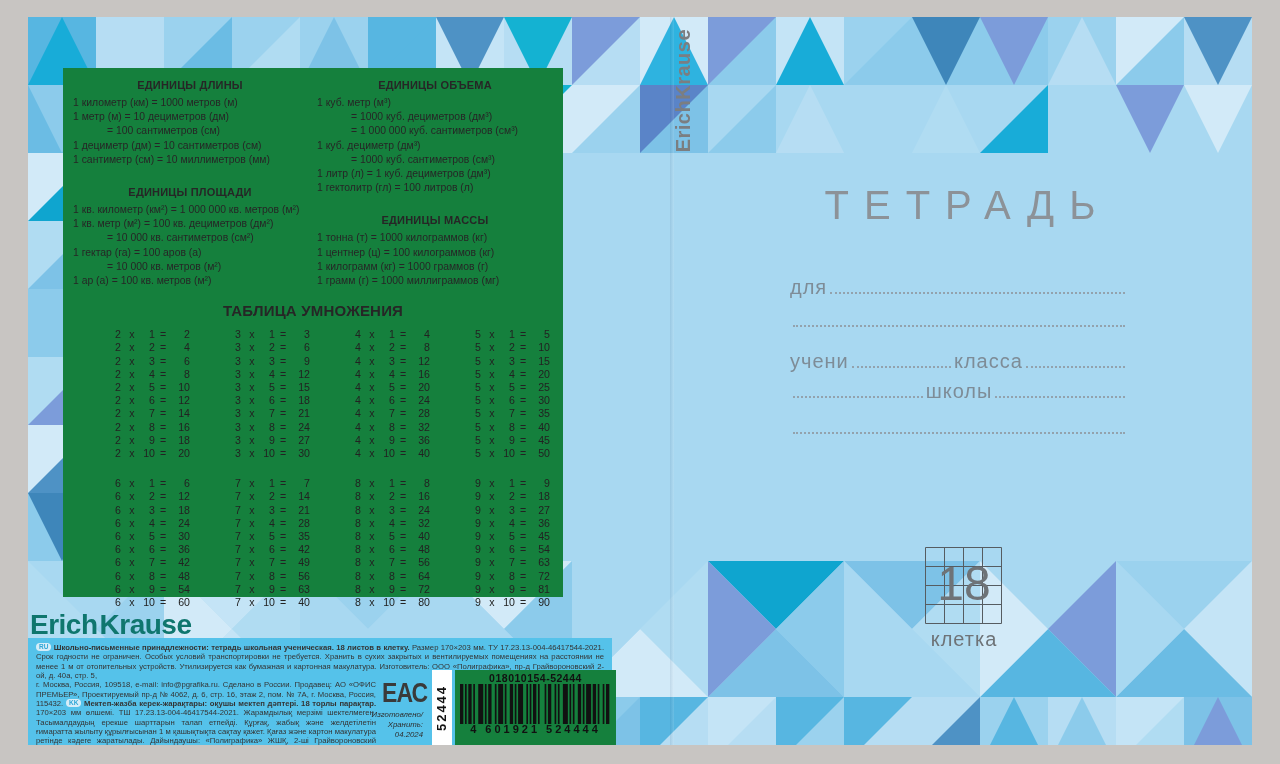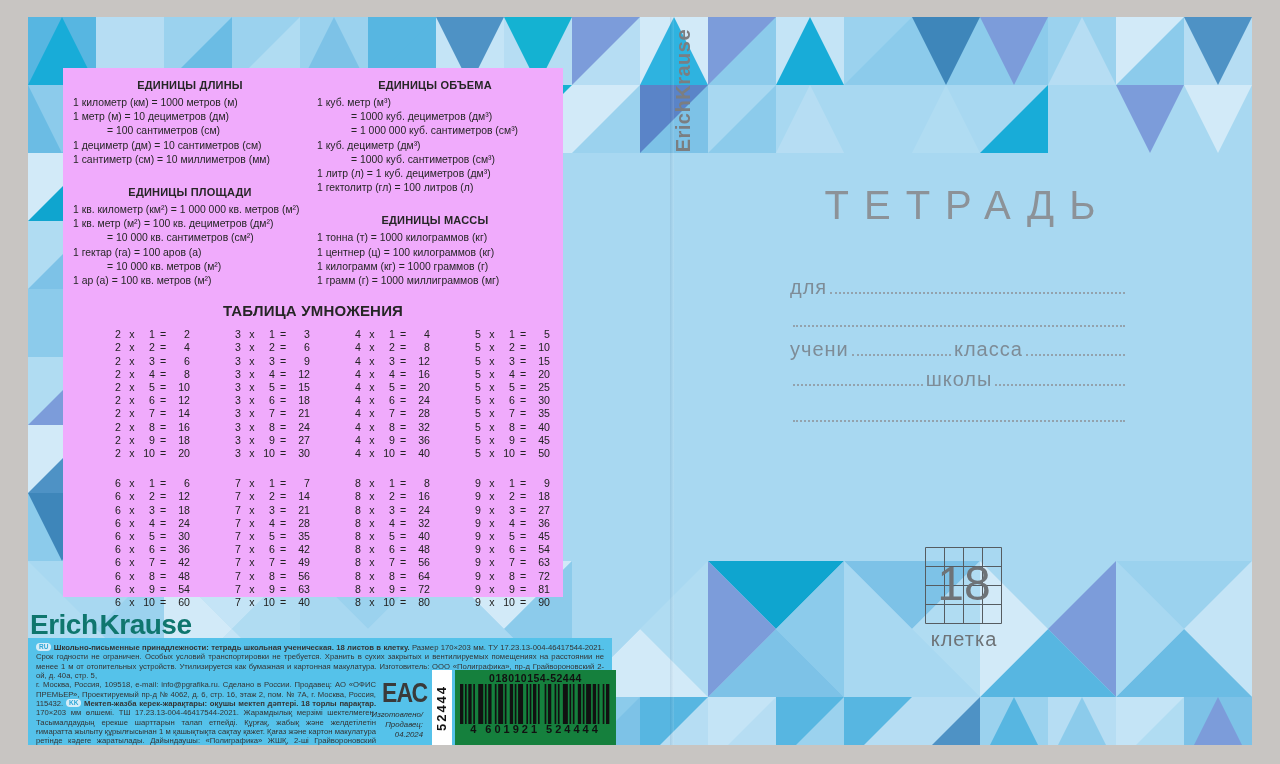--- a/index.html
+++ b/index.html
@@ -3,21 +3,21 @@
 <meta charset="utf-8">
 <style>
   html,body{margin:0;padding:0;}
   body{width:1280px;height:764px;background:#c8c5c2;position:relative;overflow:hidden;
        font-family:"Liberation Sans",sans-serif;}
   .cover{position:absolute;left:28px;top:17px;width:1224px;height:728px;background:#a8d8f1;overflow:hidden;}
   .mosaic{position:absolute;left:0;top:0;}
   .fold{position:absolute;left:642px;top:0;width:4px;height:728px;
         background:linear-gradient(90deg,rgba(30,60,100,0.10),rgba(255,255,255,0.12));}
   
-  .info-panel{position:absolute;left:35px;top:51px;width:500px;height:529px;background:#f0abfc;
+  .info-panel{position:absolute;left:35px;top:51px;width:500px;height:529px;background:#15803d;
               color:#262626;box-sizing:border-box;}
   .units{display:flex;padding:11px 10px 0 10px;}
   .ucol{width:50%;box-sizing:border-box;}
   .ucol.c1{padding-right:6px;}
   .ucol.c2{padding-left:4px;}
   .uhead{text-align:center;font-weight:bold;font-size:11px;margin:0 0 5px 0;letter-spacing:.2px;}
   .uhead.second{margin-top:19px;}
   .uline{font-size:10.4px;line-height:14.2px;white-space:nowrap;}
   .uline.ind{padding-left:34px;}
   .mult-title{text-align:center;font-weight:bold;font-size:15px;margin:14px 0 0 0;letter-spacing:.2px;}
@@ -33,21 +33,21 @@
   .logo-vert{position:absolute;left:644px;top:12px;height:195px;display:flex;align-items:flex-start;}
   .logo-vert span{writing-mode:vertical-rl;transform:rotate(180deg);font-size:20px;font-weight:bold;
                   color:#7b7e81;letter-spacing:.5px;}
   
   .page-title{position:absolute;left:702px;top:166px;width:460px;text-align:center;
               font-size:40px;font-weight:300;color:#8c9298;letter-spacing:15px;text-indent:15px;}
   .form{position:absolute;left:762px;top:257px;width:338px;}
   .form-row{display:flex;align-items:flex-end;height:24px;}
   .form-label{font-size:20px;color:#7e8c97;letter-spacing:1px;line-height:1;padding-bottom:1px;}
   .leader{flex:1;border-bottom:2px dotted #93a2ad;height:2px;margin:0 3px 4px 3px;}
-  .mt9{margin-top:9px;}.mt5{margin-top:5px;}.mt6{margin-top:6px;}.mt12{margin-top:12px;}
+  .mt9{margin-top:9px;}.mt5{margin-top:17px;}.mt6{margin-top:6px;}.mt12{margin-top:12px;}
   .badge-grid{position:absolute;left:897px;top:530px;}
   .badge-label{position:absolute;left:865px;top:611px;width:142px;text-align:center;
                font-size:20px;color:#6e7377;letter-spacing:1px;}
   
   .fineprint{position:absolute;left:0;top:621px;width:584px;height:107px;background:#55c2ea;
              box-sizing:border-box;padding:5px 8px;color:#343434;}
   .fineprint p{margin:0;text-align:justify;font-size:7.7px;line-height:9.35px;}
   .fp-b{width:340px;}
   .fp-badge{display:inline-block;background:#d6edf8;color:#2ea6d6;font-weight:bold;font-size:6.5px;
             line-height:8px;border-radius:5px;padding:0 3px;vertical-align:1px;}
@@ -882,21 +882,21 @@
     <text x="39" y="53" text-anchor="middle" font-size="48" fill="#6e7377" font-family="Liberation Sans, sans-serif" id="sheetnum">18</text>
   </svg>
   <div class="badge-label">клетка</div>
 
   <div class="fineprint">
     <p class="fp-a"><span class="fp-badge">RU</span> <b>Школьно-письменные принадлежности: тетрадь школьная ученическая. 18 листов в клетку.</b> <span>Размер 170×203 мм. ТУ 17.23.13-004-46417544-2021. Срок годности не ограничен. Особых условий транспортировки не требуется. Хранить в сухих закрытых и вентилируемых помещениях на расстоянии не менее 1 м от отопительных устройств. Утилизируется как бумажная и картонная макулатура. Изготовитель: ООО «Полиграфика», пр-д Грайвороновский 2-ой, д. 40а, стр. 5,</span></p>
     <p class="fp-b"><span>г. Москва, Россия, 109518, e-mail: info@pgrafika.ru. Сделано в России. Продавец: АО «ОФИС ПРЕМЬЕР», Проектируемый пр-д № 4062, д. 6, стр. 16, этаж 2, пом. № 7А, г. Москва, Россия, 115432.</span> <span class="fp-badge">KK</span> <b>Мектеп-жазба керек-жарақтары: оқушы мектеп дәптері. 18 торлы парақтар.</b> <span>170×203 мм өлшемі. ТШ 17.23.13-004-46417544-2021. Жарамдылық мерзімі шектелмеген. Тасымалдаудың ерекше шарттарын талап етпейді. Құрғақ, жабық және желдетілетін ғимаратта жылыту құрылғысынан 1 м қашықтықта сақтау қажет. Қағаз және картон макулатура ретінде кәдеге жаратылады. Дайындаушы: «Полиграфика» ЖШҚ, 2-ші Грайвороновский өтпесі, 40а үй, 5-құр., Мәскеу қ-сы, Ресей, 109518, e-mail: info@pgrafika.ru. Ресейде жасалған.</span></p>
     <div class="eac">ЕАС</div>
     <div class="made">
       <div>Изготовлено/</div>
-      <div>Продавец:</div>
+      <div>Хранить:</div>
       <div>04.2024</div>
     </div>
   </div>
 
   <div class="barcode-box">
     <div class="bc-vert">
         <span>52444</span>
       </div>
     <div class="bc-main">
       <div class="bc-top">018010154-52444</div>

